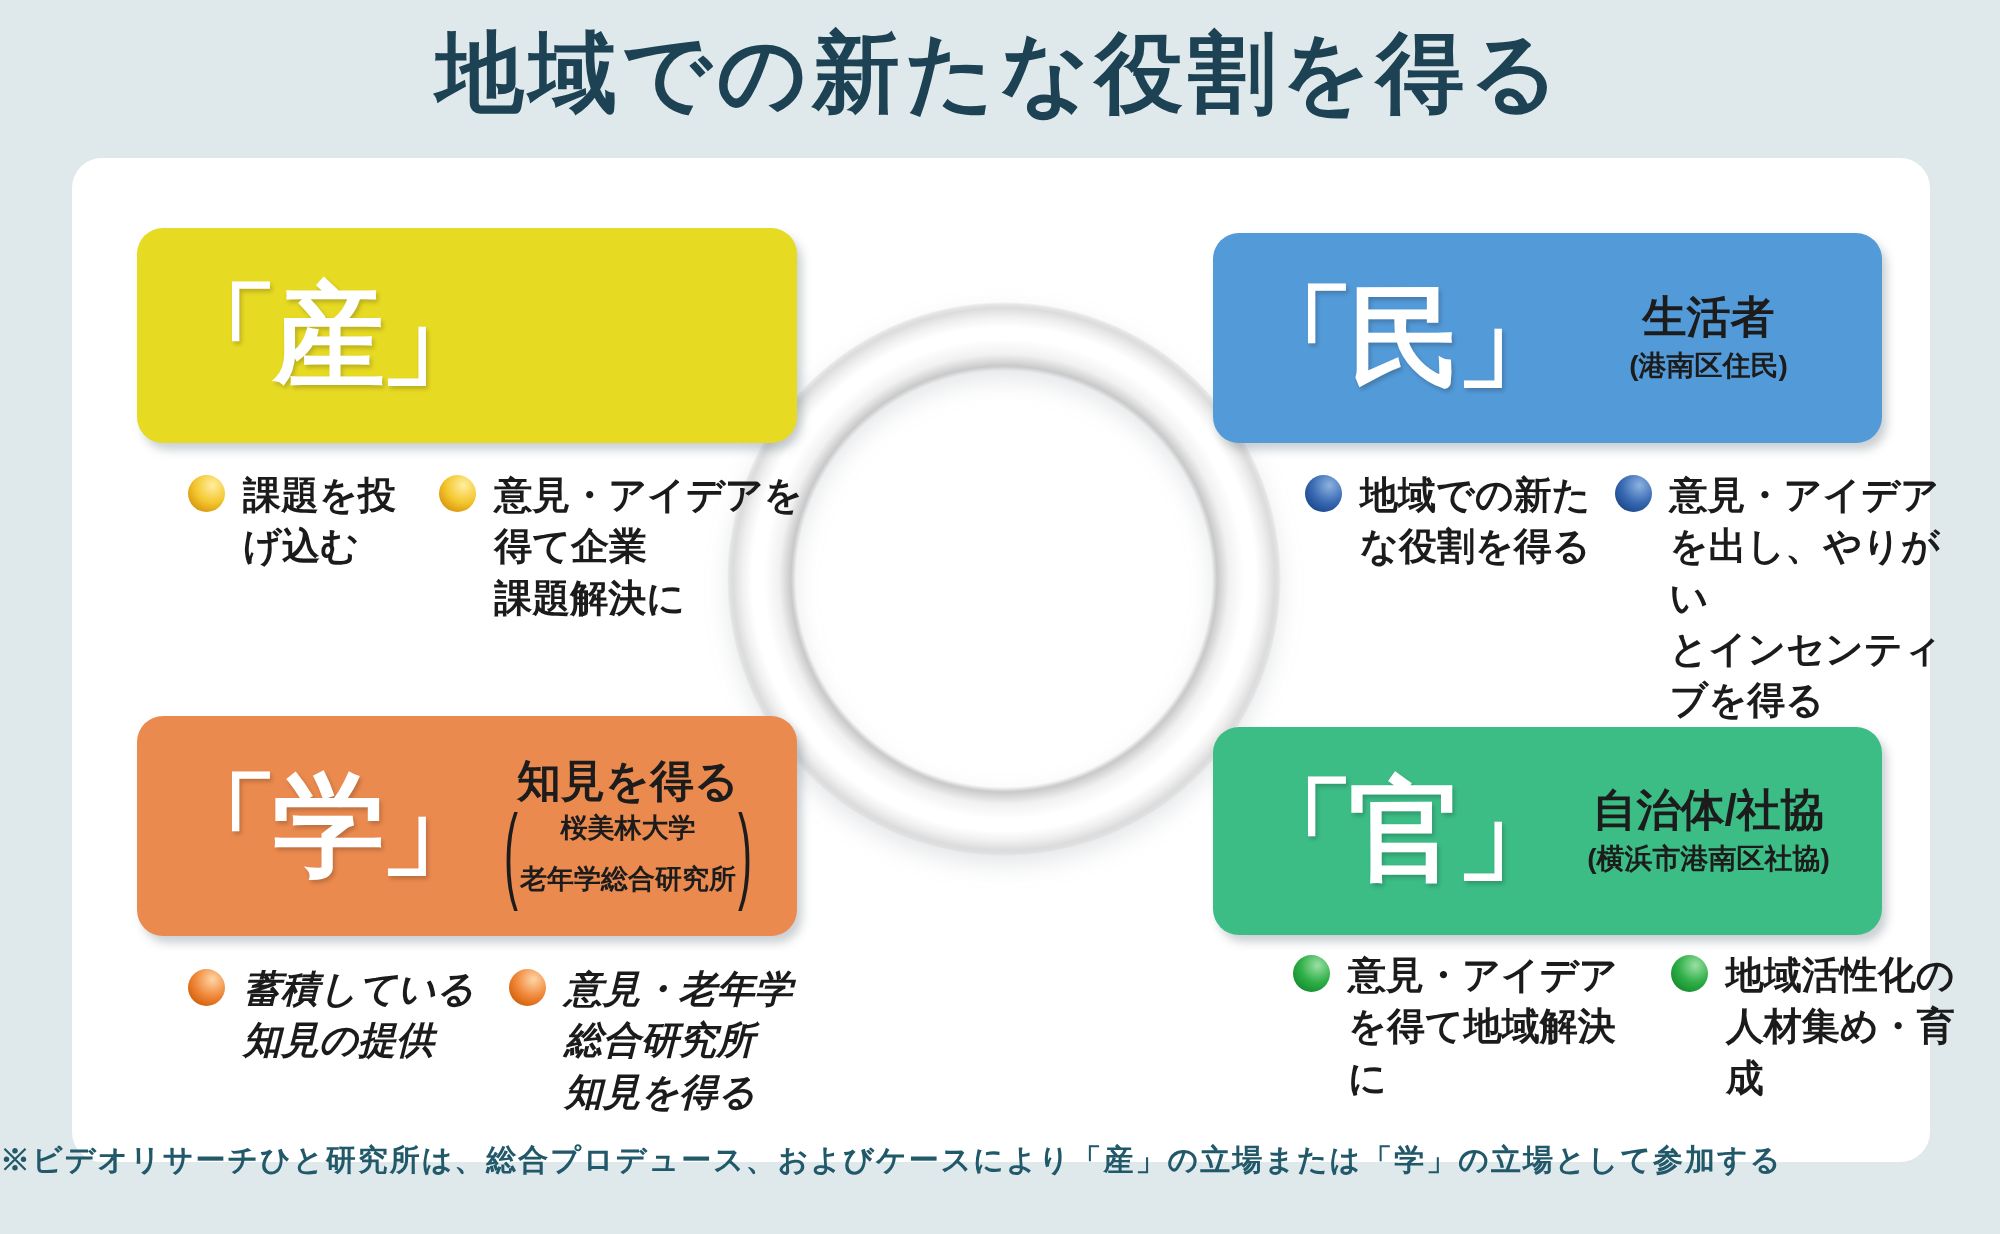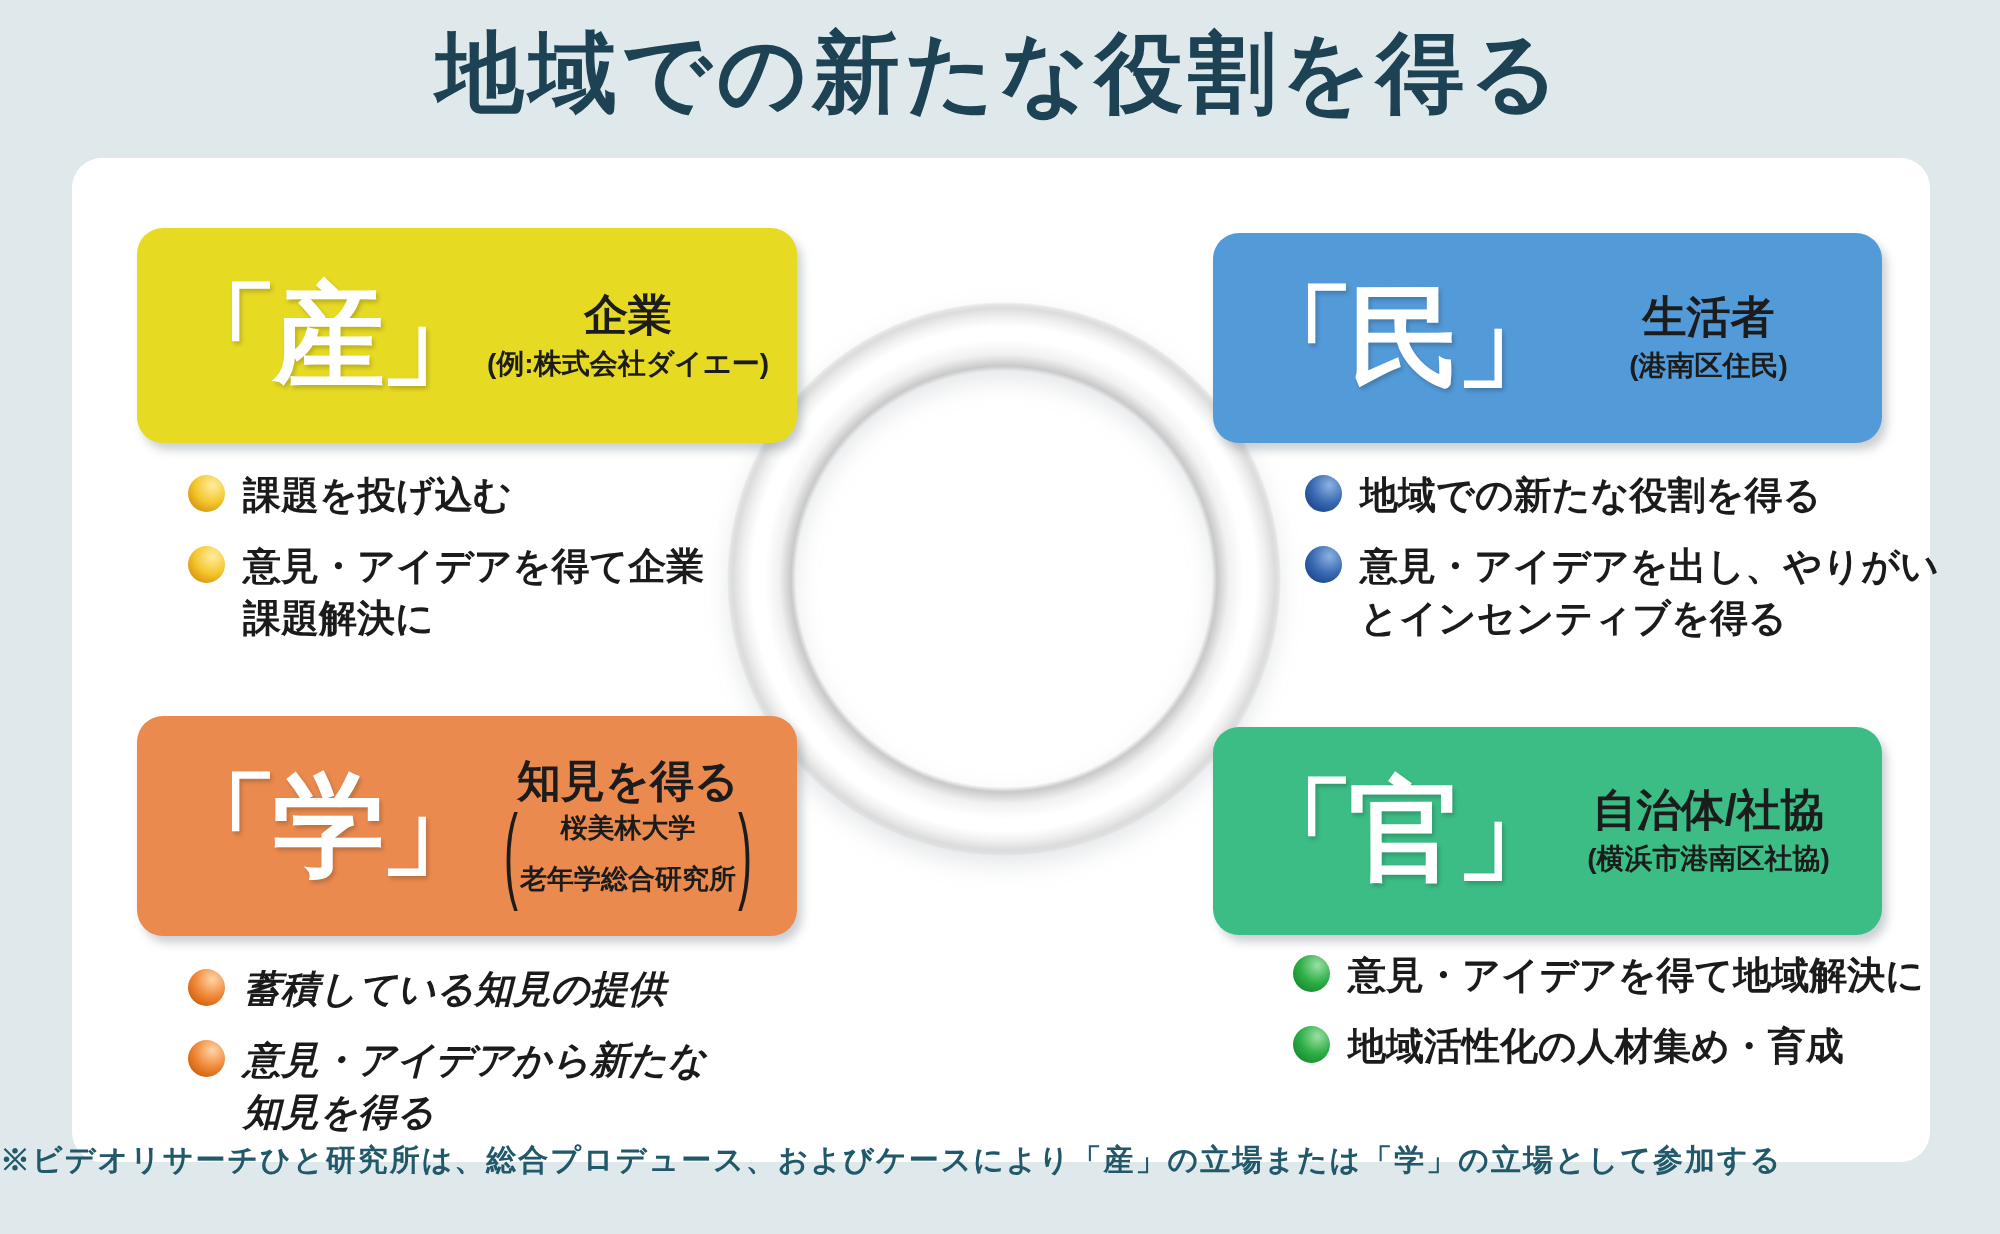--- a/index.html
+++ b/index.html
@@ -93,21 +93,21 @@
     gap: 20px;
     font-size: 27px;
     font-weight: 700;
     line-height: 1.15;
     white-space: nowrap;
   }
   .bullets {
     position: absolute;
     z-index: 3;
     display: flex;
-    flex-direction: column;
+    flex-direction: row;
     gap: 20px;
   }
   .bullets.san  { left: 188px;  top: 470px; width: 620px; }
   .bullets.min  { left: 1305px; top: 470px; width: 665px; }
   .bullets.gaku { left: 188px;  top: 964px; width: 620px; font-style: italic; }
   .bullets.kan  { left: 1293px; top: 950px; width: 690px; }
   .bullet-item { display: flex; align-items: flex-start; gap: 18px; }
   .sphere {
     flex: none;
     width: 37px; height: 37px;
@@ -140,24 +140,20 @@
 <body>
 
 <div class="page-title">地域での新たな役割を得る</div>
 
 <div class="panel"></div>
 
 <div class="ring"></div>
 
 <div class="qbox san">
   <div class="qchar">「産」</div>
-  <div class="qinfo">
-    <div class="qtitle">企業</div>
-    <div class="qsub">(例:株式会社ダイエー)</div>
-  </div>
 </div>
 <div class="bullets san">
   <div class="bullet-item">
     <span class="sphere san"></span>
     <span class="btext">課題を投げ込む</span>
   </div>
   <div class="bullet-item">
     <span class="sphere san"></span>
     <span class="btext">意見・アイデアを得て企業
 課題解決に</span>
@@ -197,21 +193,21 @@
     </div>
   </div>
 </div>
 <div class="bullets gaku">
   <div class="bullet-item">
     <span class="sphere gaku"></span>
     <span class="btext">蓄積している知見の提供</span>
   </div>
   <div class="bullet-item">
     <span class="sphere gaku"></span>
-    <span class="btext">意見・アイデアから新たな
+    <span class="btext">意見・老年学総合研究所
 知見を得る</span>
   </div>
 </div>
 
 <div class="qbox kan">
   <div class="qchar">「官」</div>
   <div class="qinfo">
     <div class="qtitle">自治体/社協</div>
     <div class="qsub">(横浜市港南区社協)</div>
   </div>

